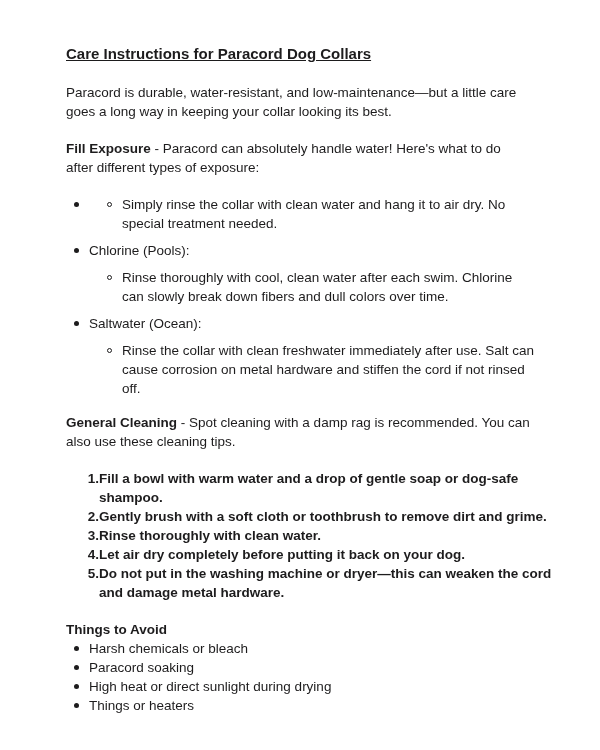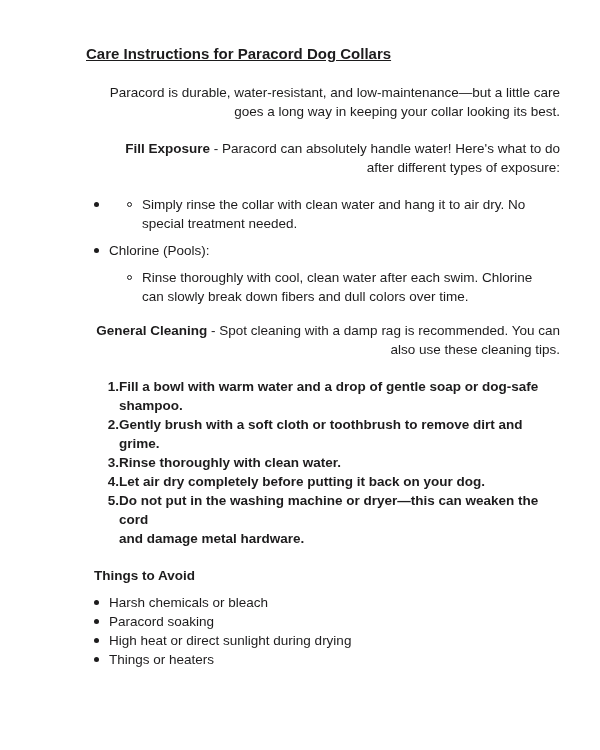--- a/index.html
+++ b/index.html
@@ -11,36 +11,35 @@
     width: 600px;
     height: 750px;
     font-family: "Liberation Sans", sans-serif;
     color: #1d1c1d;
     overflow: hidden;
   }
   .page {
     box-sizing: border-box;
     width: 600px;
     height: 750px;
-    padding: 44px 40px 0 86px;
+    padding: 44px 40px 0 66px;
     background: #ffffff;
   }
   .doc-title {
     font-size: 15px;
     line-height: 19px;
     font-weight: 700;
     text-decoration: underline;
     margin: 0 0 20px 0;
     color: #1d1c1d;
   }
   .para {
     font-size: 13.5px;
     line-height: 19px;
     margin: 0 0 18px 0;
-    text-align: right;
   }
   .para strong { font-weight: 700; }
   [data-bind] { white-space: pre-line; }
   ul.bullets {
     list-style: none;
     margin: 0 0 15px 0;
     padding: 0 0 0 23px;
     font-size: 13.5px;
     line-height: 19px;
   }
@@ -86,21 +85,21 @@
     content: counter(step) ".";
     position: absolute;
     right: 100%;
     top: 0;
     white-space: nowrap;
   }
   .subheading {
     font-size: 13.5px;
     line-height: 19px;
     font-weight: 700;
-    margin: 8px;
+    margin: 0;
   }
 </style>
 </head>
 <body>
 
 <div class="page">
 
   <h1 class="doc-title" data-bind="document.title">Care Instructions for Paracord Dog Collars</h1>
 
   <p class="para" data-bind="document.intro">Paracord is durable, water-resistant, and low-maintenance—but a little care
@@ -113,20 +112,27 @@
     <li class="b1">
       <ul class="bullets sub">
         <li class="b2" data-bind="document.water_exposure.items.0.detail">Simply rinse the collar with clean water and hang it to air dry. No
 special treatment needed.</li>
       </ul>
     </li>
     <li class="b1"><span data-bind="document.water_exposure.items.1.label">Chlorine (Pools):</span>
       <ul class="bullets sub">
         <li class="b2" data-bind="document.water_exposure.items.1.detail">Rinse thoroughly with cool, clean water after each swim. Chlorine
 can slowly break down fibers and dull colors over time.</li>
+      </ul>
+    </li>
+    <li class="b1"><span data-bind="document.water_exposure.items.2.label">Saltwater (Ocean):</span>
+      <ul class="bullets sub">
+        <li class="b2" data-bind="document.water_exposure.items.2.detail">Rinse the collar with clean freshwater immediately after use. Salt can
+cause corrosion on metal hardware and stiffen the cord if not rinsed
+off.</li>
       </ul>
     </li>
   </ul>
 
   <p class="para"><strong data-bind="document.general_cleaning.heading">General Cleaning</strong><span data-bind="document.general_cleaning.text"> - Spot cleaning with a damp rag is recommended. You can
 also use these cleaning tips.</span></p>
 
   <ol class="steps">
     <li data-bind="document.general_cleaning.steps.0">Fill a bowl with warm water and a drop of gentle soap or dog-safe
 shampoo.</li>

